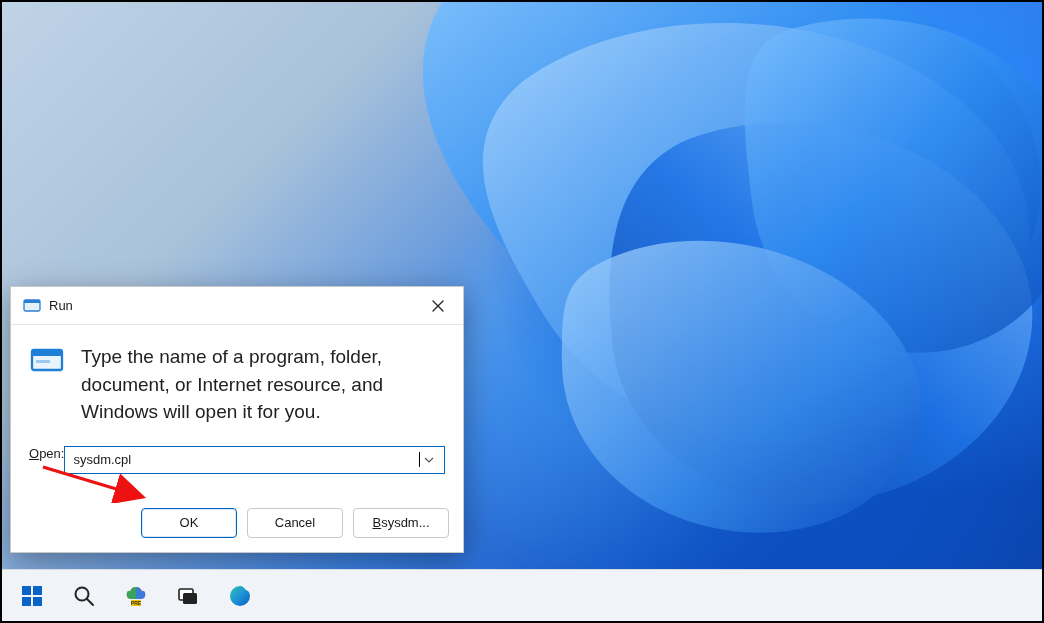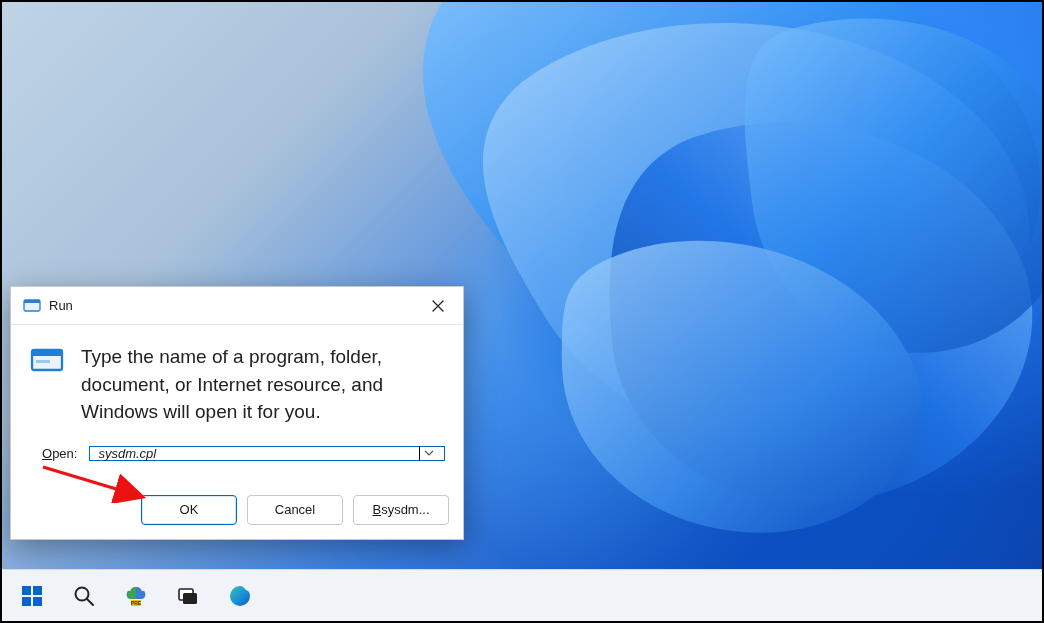--- a/index.html
+++ b/index.html
@@ -44,28 +44,27 @@
   }
   .titlebar .title { margin-left: 8px; font-size: 13px; }
   .titlebar .spacer { flex: 1; }
   .titlebar .close { width: 30px; height: 30px; display: flex; align-items: center; justify-content: center; border-radius: 4px; }
   .titlebar .close svg { width: 12px; height: 12px; }
 
   .content { padding: 18px 18px 6px 18px; display: flex; gap: 16px; }
   .content .run-icon { width: 36px; height: 36px; flex: 0 0 36px; }
   .content .desc { font-size: 19px; line-height: 1.45; color: #222; max-width: 340px; }
 
-  .open-row { display: flex; align-items: flex-start; gap: 12px; padding: 14px 18px 8px 31px; }
+  .open-row { display: flex; align-items: flex-start; padding: 14px 18px 8px 18px; }
   .open-row .lbl { font-size: 13px; }
   .open-row .lbl .ul { text-decoration: underline; }
   .combo {
-    flex: 1; height: 15px; border: 1px solid #0067c0; background: #fff;
+    flex: 1; height: 28px; border: 1px solid #0067c0; background: #fff;
     display: flex; align-items: center; padding: 0 6px 0 8px; position: relative;
     font-size: 13px;
-    font-style: italic;
   }
   .combo .caret {
     width: 18px; display: flex; align-items: center; justify-content: center;
     color: #555;
   }
   .combo .val { flex: 1; border: none; outline: none; font: inherit; background: transparent; }
   .text-cursor { display: inline-block; width: 1px; height: 15px; background: #000; vertical-align: -3px; }
 
   .button-row {
     display: flex; justify-content: flex-end; gap: 10px;

